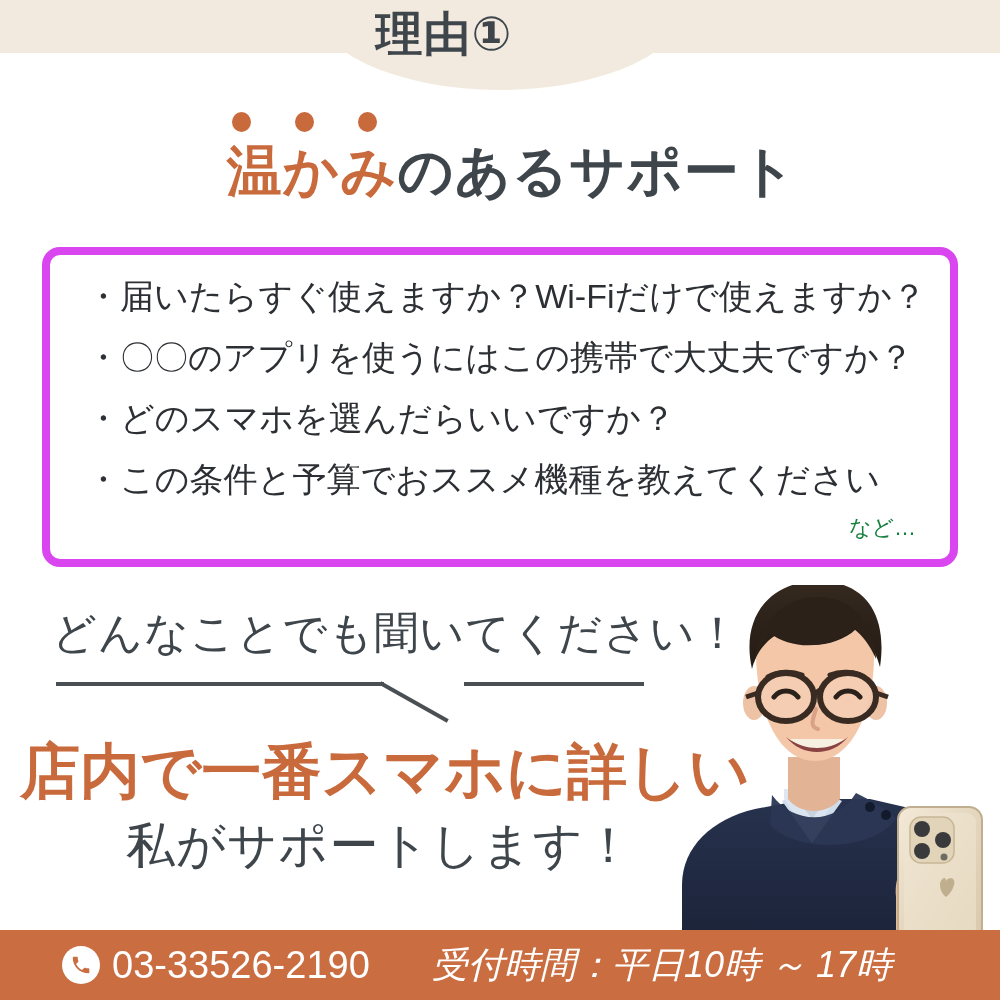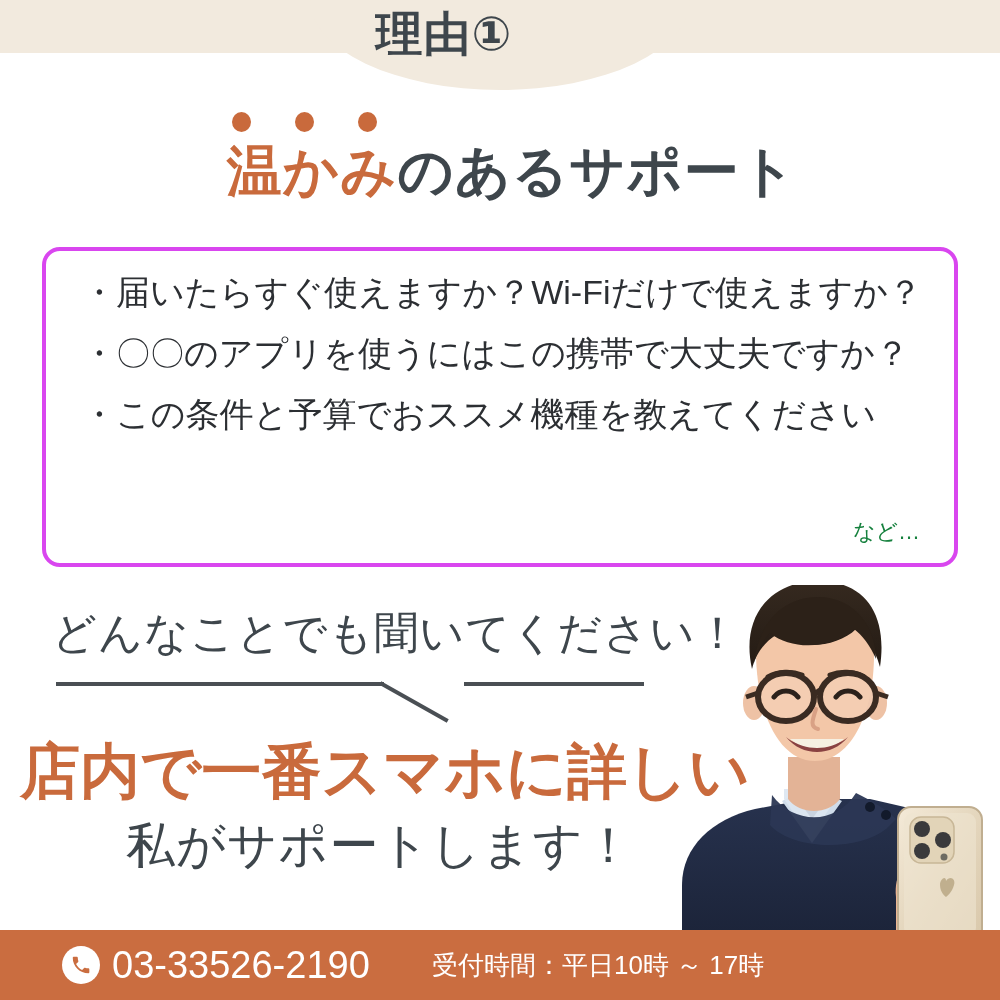--- a/index.html
+++ b/index.html
@@ -96,21 +96,21 @@
   .headline .accent { color: #c96a3c; }
 
   
   .bullet-box {
     position: absolute;
     left: 42px;
     top: 247px;
     width: 916px;
     height: 320px;
     box-sizing: border-box;
-    border: 4px solid #d946ef;
+    border: 8px solid #d946ef;
     border-radius: 18px;
     background: #ffffff;
     z-index: 3;
   }
   .bullet-list {
     position: absolute;
     left: 36px;
     top: 24px;
     right: 18px;
   }
@@ -223,25 +223,26 @@
     font-size: 38px;
     color: #ffffff;
     letter-spacing: 0px;
     line-height: 42px;
     white-space: nowrap;
   }
   .hours {
     position: absolute;
     left: 432px;
     top: 14px;
-    font-size: 26px;
+    font-size: 36px;
     color: #ffffff;
     letter-spacing: 0px;
     line-height: 42px;
     white-space: nowrap;
+    font-style: italic;
   }
 </style>
 </head>
 <body>
 
 <div id="poster">
 
   <div class="header-band"></div>
   <div class="header-bump"></div>
   <div class="header-title">理由①</div>
@@ -251,20 +252,21 @@
     <span class="dot d2"></span>
     <span class="dot d3"></span>
   </div>
 
   <div class="headline"><span class="accent">温かみ</span><span>のあるサポート</span></div>
 
   <div class="bullet-box">
     <div class="bullet-list">
       <div class="bullet-item">・届いたらすぐ使えますか？Wi-Fiだけで使えますか？</div>
       <div class="bullet-item">・〇〇のアプリを使うにはこの携帯で大丈夫ですか？</div>
+      <div class="bullet-item">・どのスマホを選んだらいいですか？</div>
       <div class="bullet-item">・この条件と予算でおススメ機種を教えてください</div>
     </div>
     <div class="nado">など…</div>
   </div>
 
   <div class="ask-line">どんなことでも聞いてください！</div>
   <svg class="speech-rule" viewBox="0 0 620 70">
     <path d="M 8 24 L 332 24" stroke="#4a4f54" stroke-width="4" fill="none" stroke-linecap="square"></path>
     <path d="M 332 24 L 396 60" stroke="#4a4f54" stroke-width="4" fill="none" stroke-linecap="square"></path>
     <path d="M 416 24 L 592 24" stroke="#4a4f54" stroke-width="4" fill="none" stroke-linecap="square"></path>

